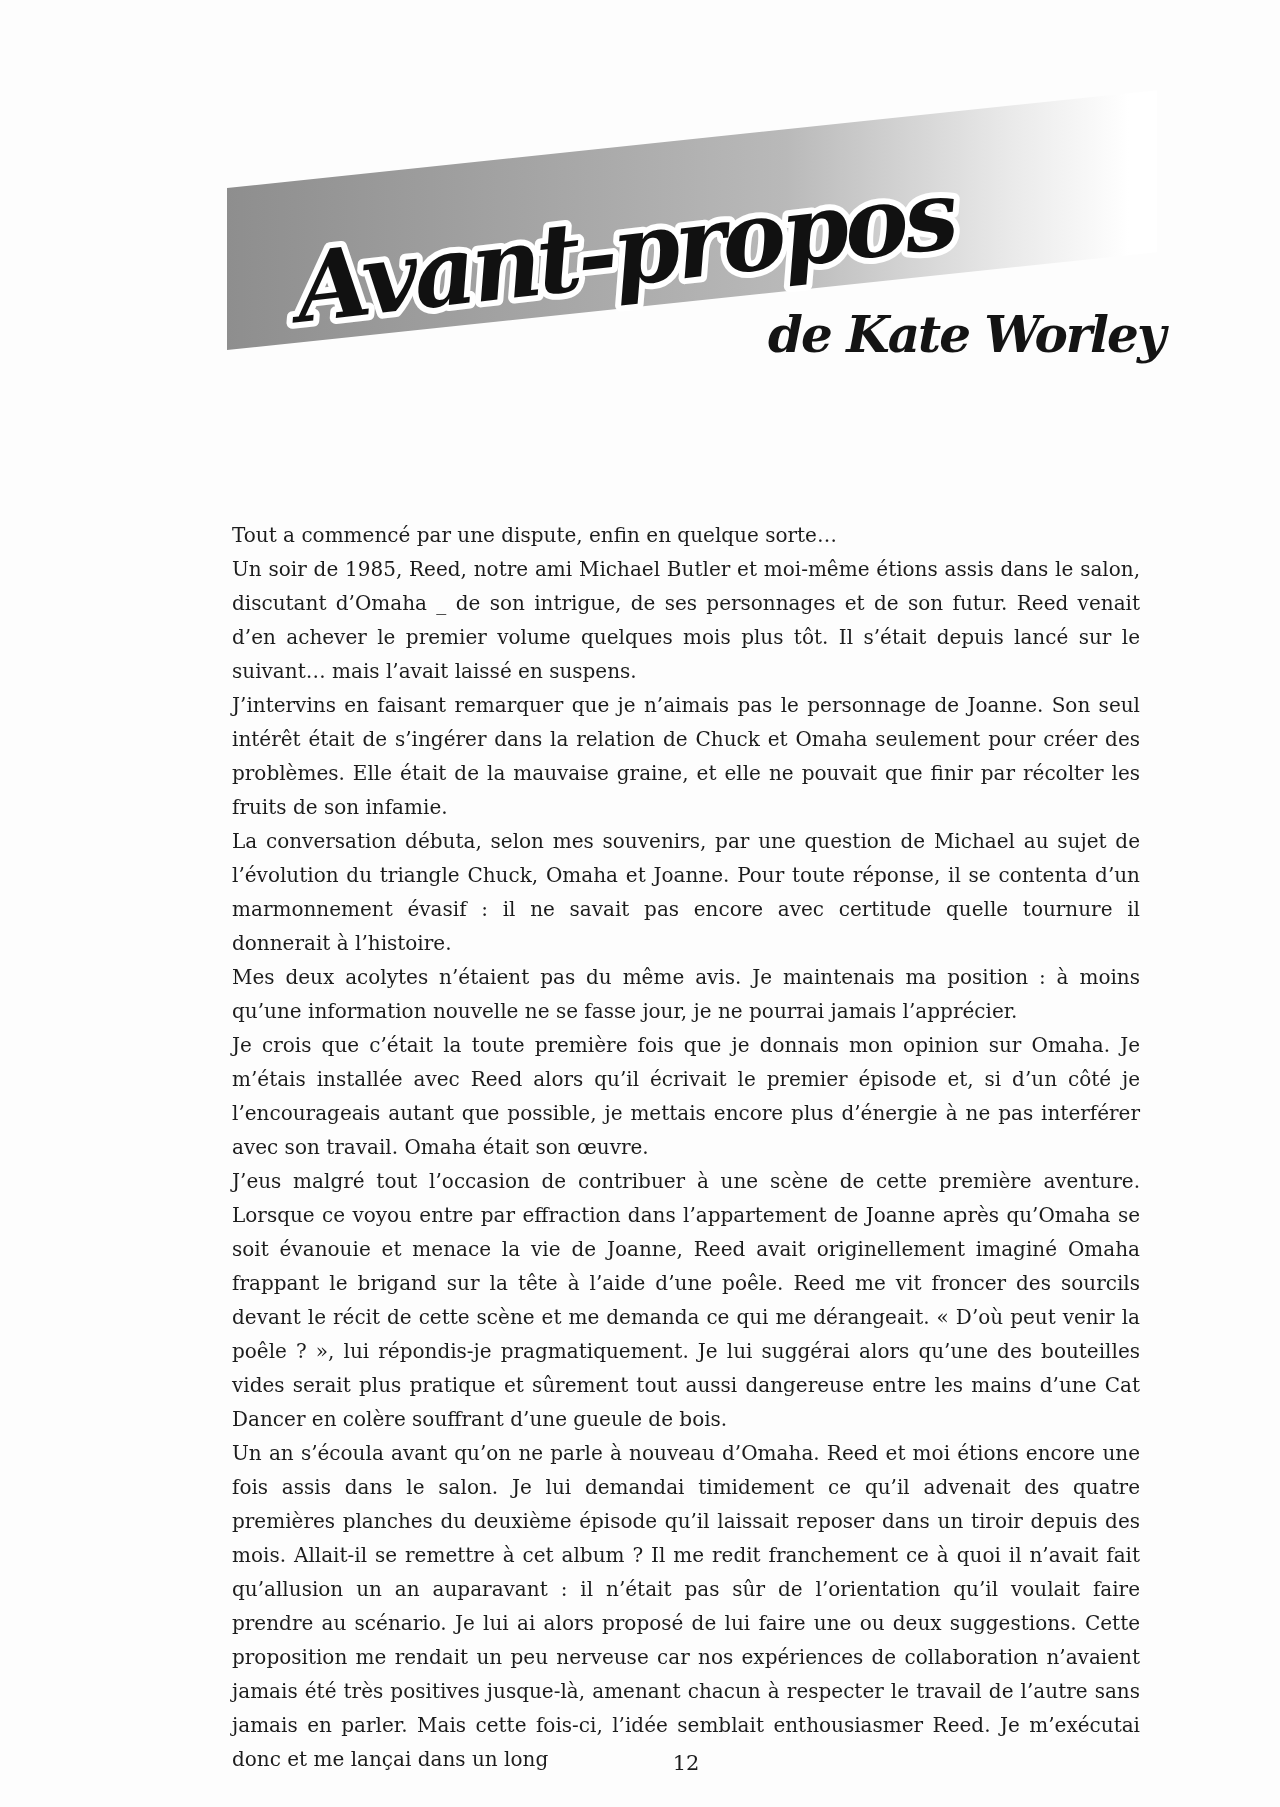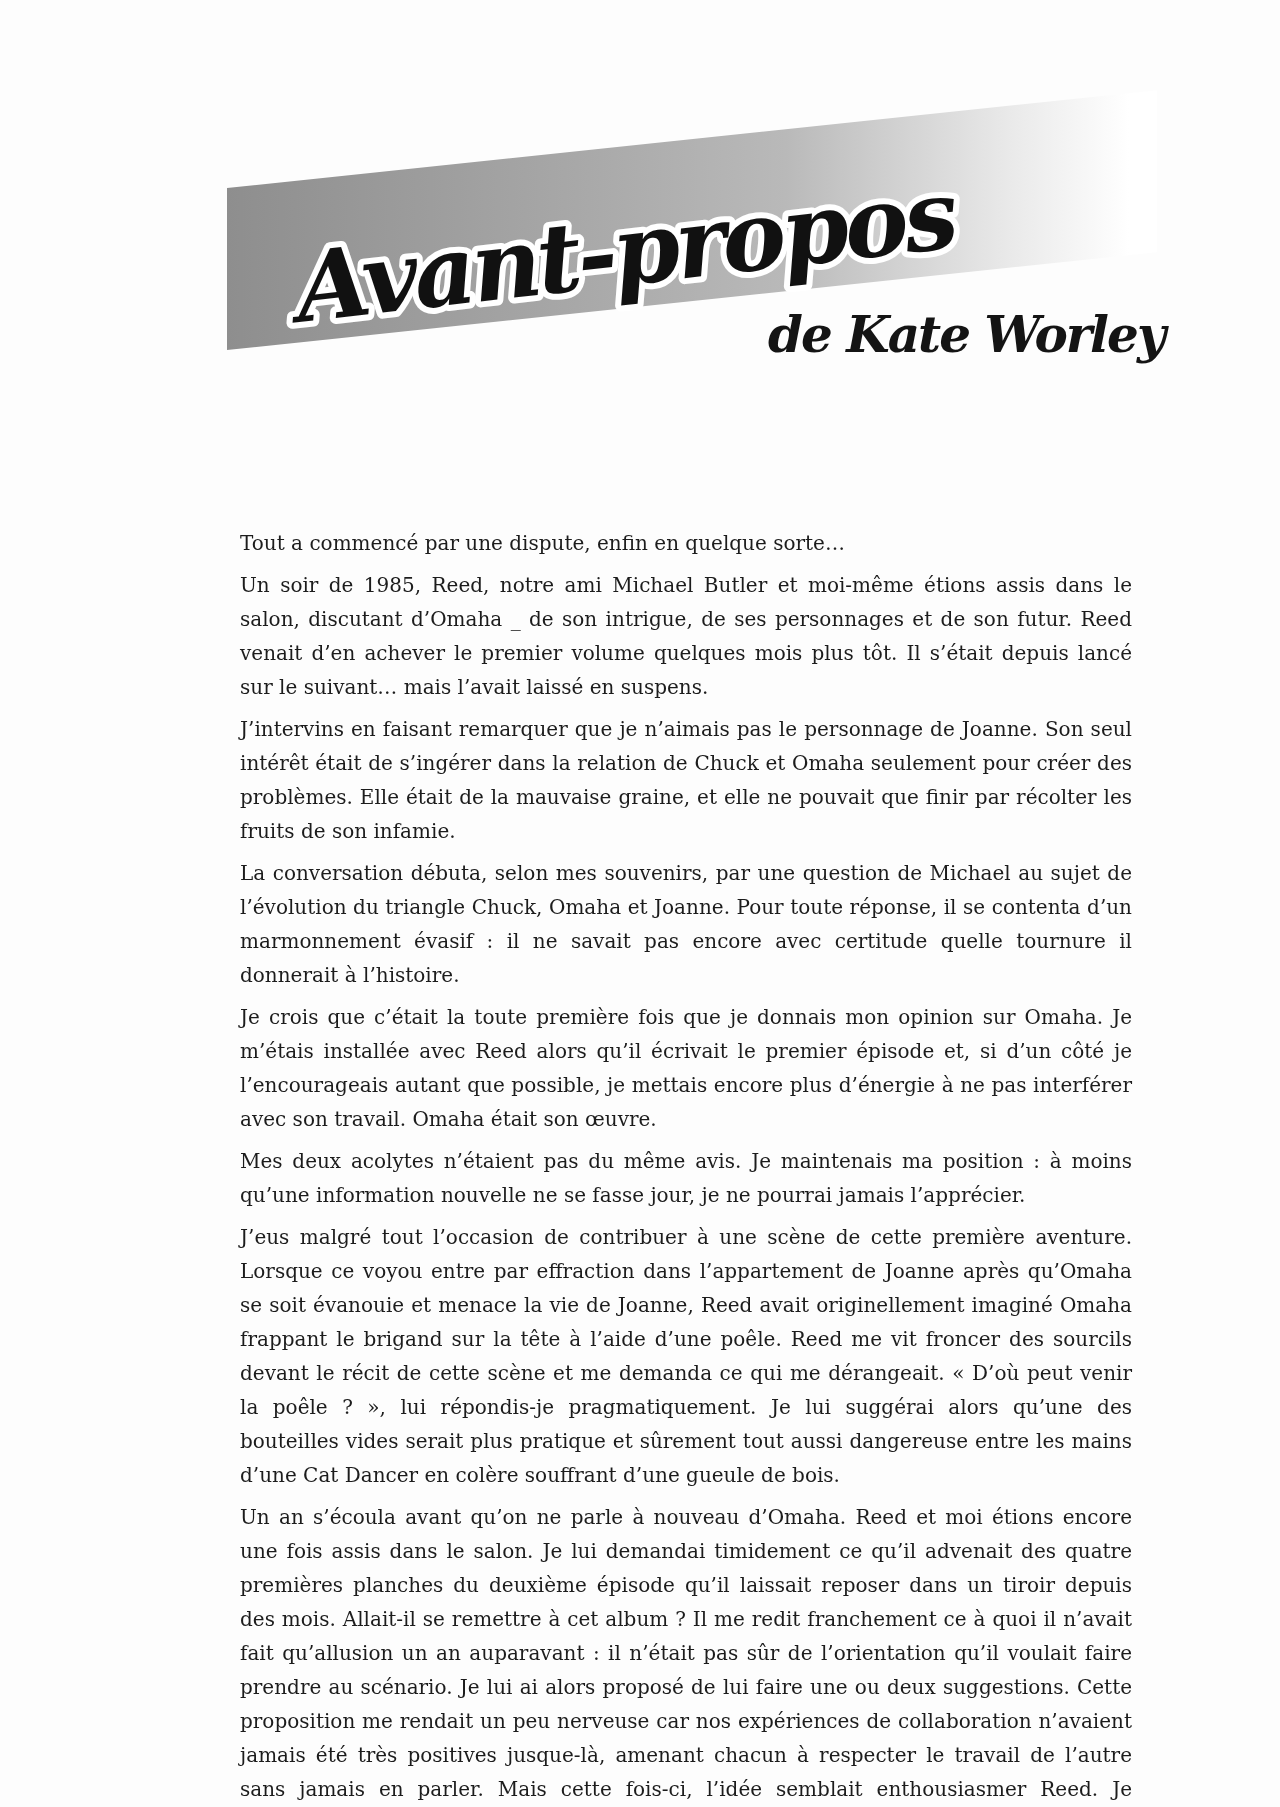--- a/index.html
+++ b/index.html
@@ -34,21 +34,21 @@
     letter-spacing:-2px;
   }
   .body-text{
     position:absolute;
     left:232px;top:518px;
     width:908px;
     font-size:20px;
     line-height:34px;
     text-align:justify;
   }
-  .body-text p{margin:8px;padding:0;}
+  .body-text p{margin:0;padding:0;}
   .page-number{
     position:absolute;
     left:232px;top:1751px;
     width:908px;
     text-align:center;
     font-size:21px;
   }
 </style>
 </head>
 <body>
@@ -60,20 +60,21 @@
   <svg class="title-svg" width="1280" height="430" viewBox="0 0 1280 430">
     <text class="title-text" x="300" y="322" font-size="96" fill="#111111" stroke="#ffffff" stroke-width="12" stroke-linejoin="round" paint-order="stroke" transform="rotate(-6.5 300 322)">Avant-propos</text>
     <text class="byline-text" x="768" y="352" font-size="50" fill="#141414">de Kate Worley</text>
   </svg>
 
   <div class="body-text">
     <p>Tout a commencé par une dispute, enfin en quelque sorte…</p>
     <p>Un soir de 1985, Reed, notre ami Michael Butler et moi-même étions assis dans le salon, discutant d’Omaha _ de son intrigue, de ses personnages et de son futur. Reed venait d’en achever le premier volume quelques mois plus tôt. Il s’était depuis lancé sur le suivant… mais l’avait laissé en suspens.</p>
     <p>J’intervins en faisant remarquer que je n’aimais pas le personnage de Joanne. Son seul intérêt était de s’ingérer dans la relation de Chuck et Omaha seulement pour créer des problèmes. Elle était de la mauvaise graine, et elle ne pouvait que finir par récolter les fruits de son infamie.</p>
     <p>La conversation débuta, selon mes souvenirs, par une question de Michael au sujet de l’évolution du triangle Chuck, Omaha et Joanne. Pour toute réponse, il se contenta d’un marmonnement évasif : il ne savait pas encore avec certitude quelle tournure il donnerait à l’histoire.</p>
+    <p>Mes deux acolytes n’étaient pas du même avis. Je maintenais ma position : à moins qu’une information nouvelle ne se fasse jour, je ne pourrai jamais l’apprécier.</p>
     <p>Je crois que c’était la toute première fois que je donnais mon opinion sur Omaha. Je m’étais installée avec Reed alors qu’il écrivait le premier épisode et, si d’un côté je l’encourageais autant que possible, je mettais encore plus d’énergie à ne pas interférer avec son travail. Omaha était son œuvre.</p>
-    <p>Mes deux acolytes n’étaient pas du même avis. Je maintenais ma position : à moins qu’une information nouvelle ne se fasse jour, je ne pourrai jamais l’apprécier.</p>
     <p>J’eus malgré tout l’occasion de contribuer à une scène de cette première aventure. Lorsque ce voyou entre par effraction dans l’appartement de Joanne après qu’Omaha se soit évanouie et menace la vie de Joanne, Reed avait originellement imaginé Omaha frappant le brigand sur la tête à l’aide d’une poêle. Reed me vit froncer des sourcils devant le récit de cette scène et me demanda ce qui me dérangeait. « D’où peut venir la poêle ? », lui répondis-je pragmatiquement. Je lui suggérai alors qu’une des bouteilles vides serait plus pratique et sûrement tout aussi dangereuse entre les mains d’une Cat Dancer en colère souffrant d’une gueule de bois.</p>
     <p>Un an s’écoula avant qu’on ne parle à nouveau d’Omaha. Reed et moi étions encore une fois assis dans le salon. Je lui demandai timidement ce qu’il advenait des quatre premières planches du deuxième épisode qu’il laissait reposer dans un tiroir depuis des mois. Allait-il se remettre à cet album ? Il me redit franchement ce à quoi il n’avait fait qu’allusion un an auparavant : il n’était pas sûr de l’orientation qu’il voulait faire prendre au scénario. Je lui ai alors proposé de lui faire une ou deux suggestions. Cette proposition me rendait un peu nerveuse car nos expériences de collaboration n’avaient jamais été très positives jusque-là, amenant chacun à respecter le travail de l’autre sans jamais en parler. Mais cette fois-ci, l’idée semblait enthousiasmer Reed. Je m’exécutai donc et me lançai dans un long</p>
   </div>
 
+  <div class="page-number">12</div>
 
 </div>
 
 </body></html>

